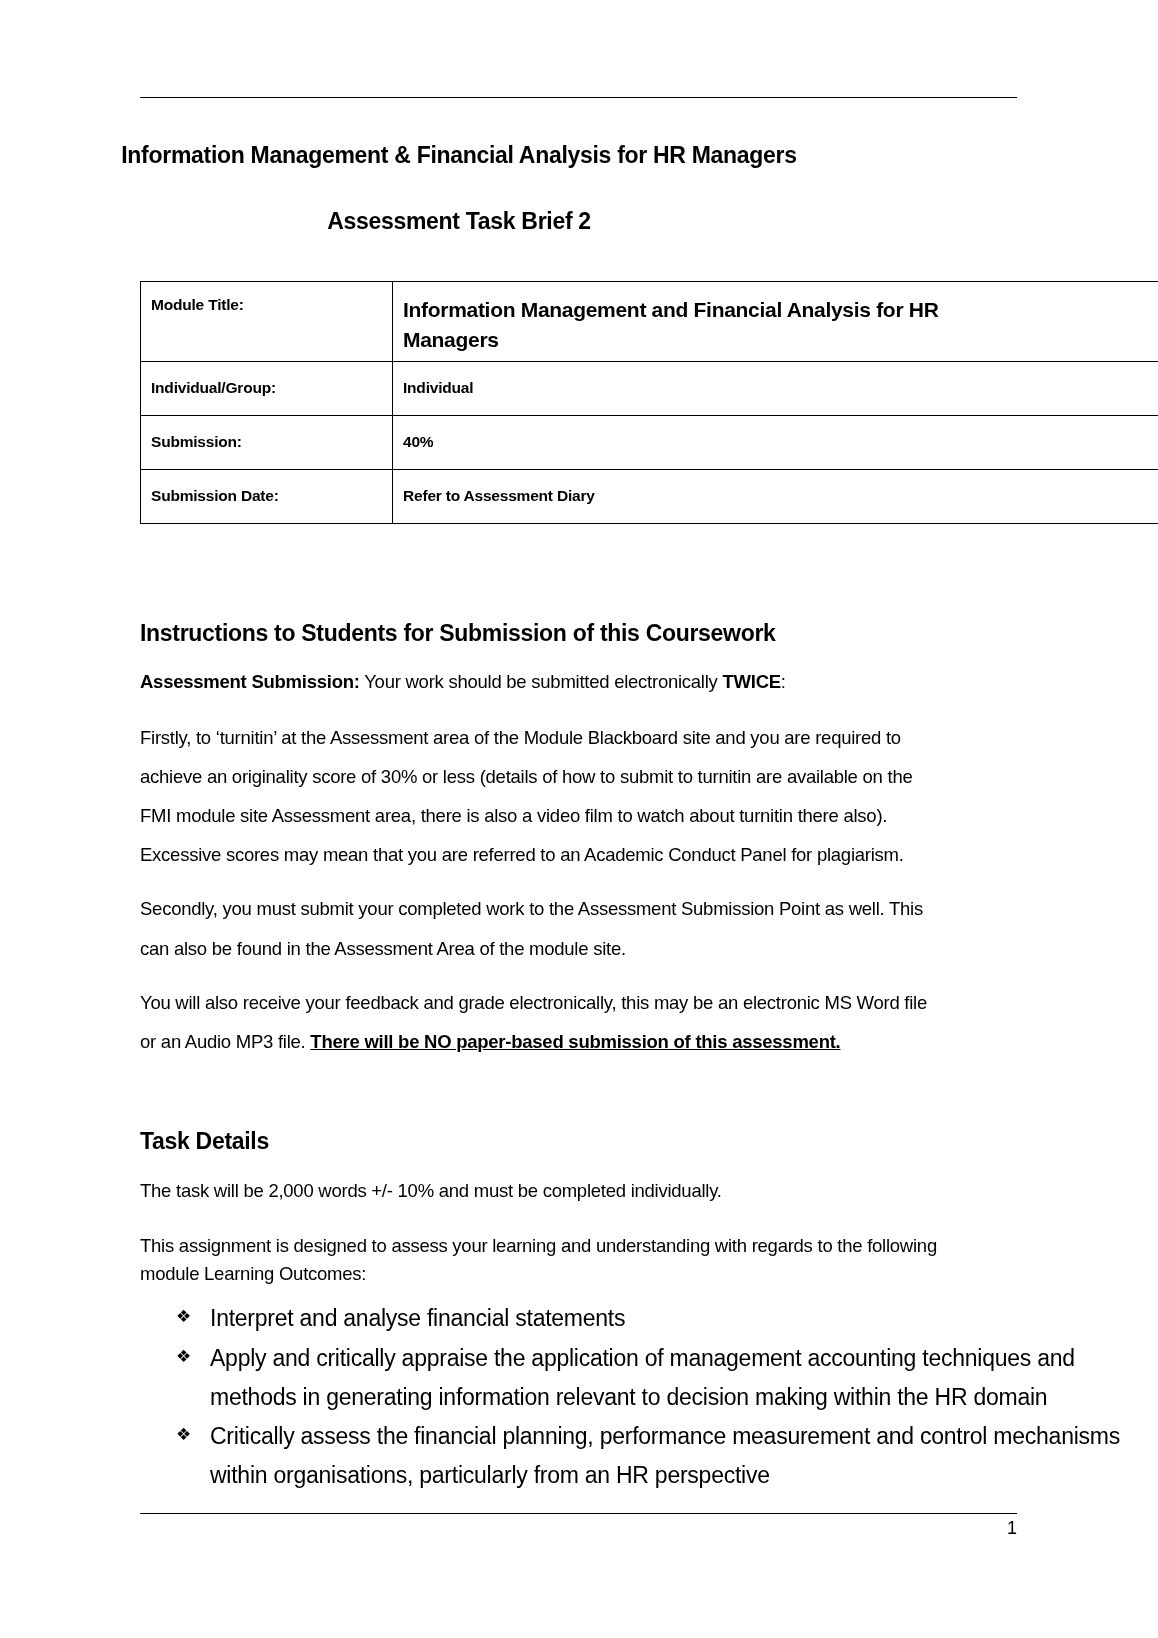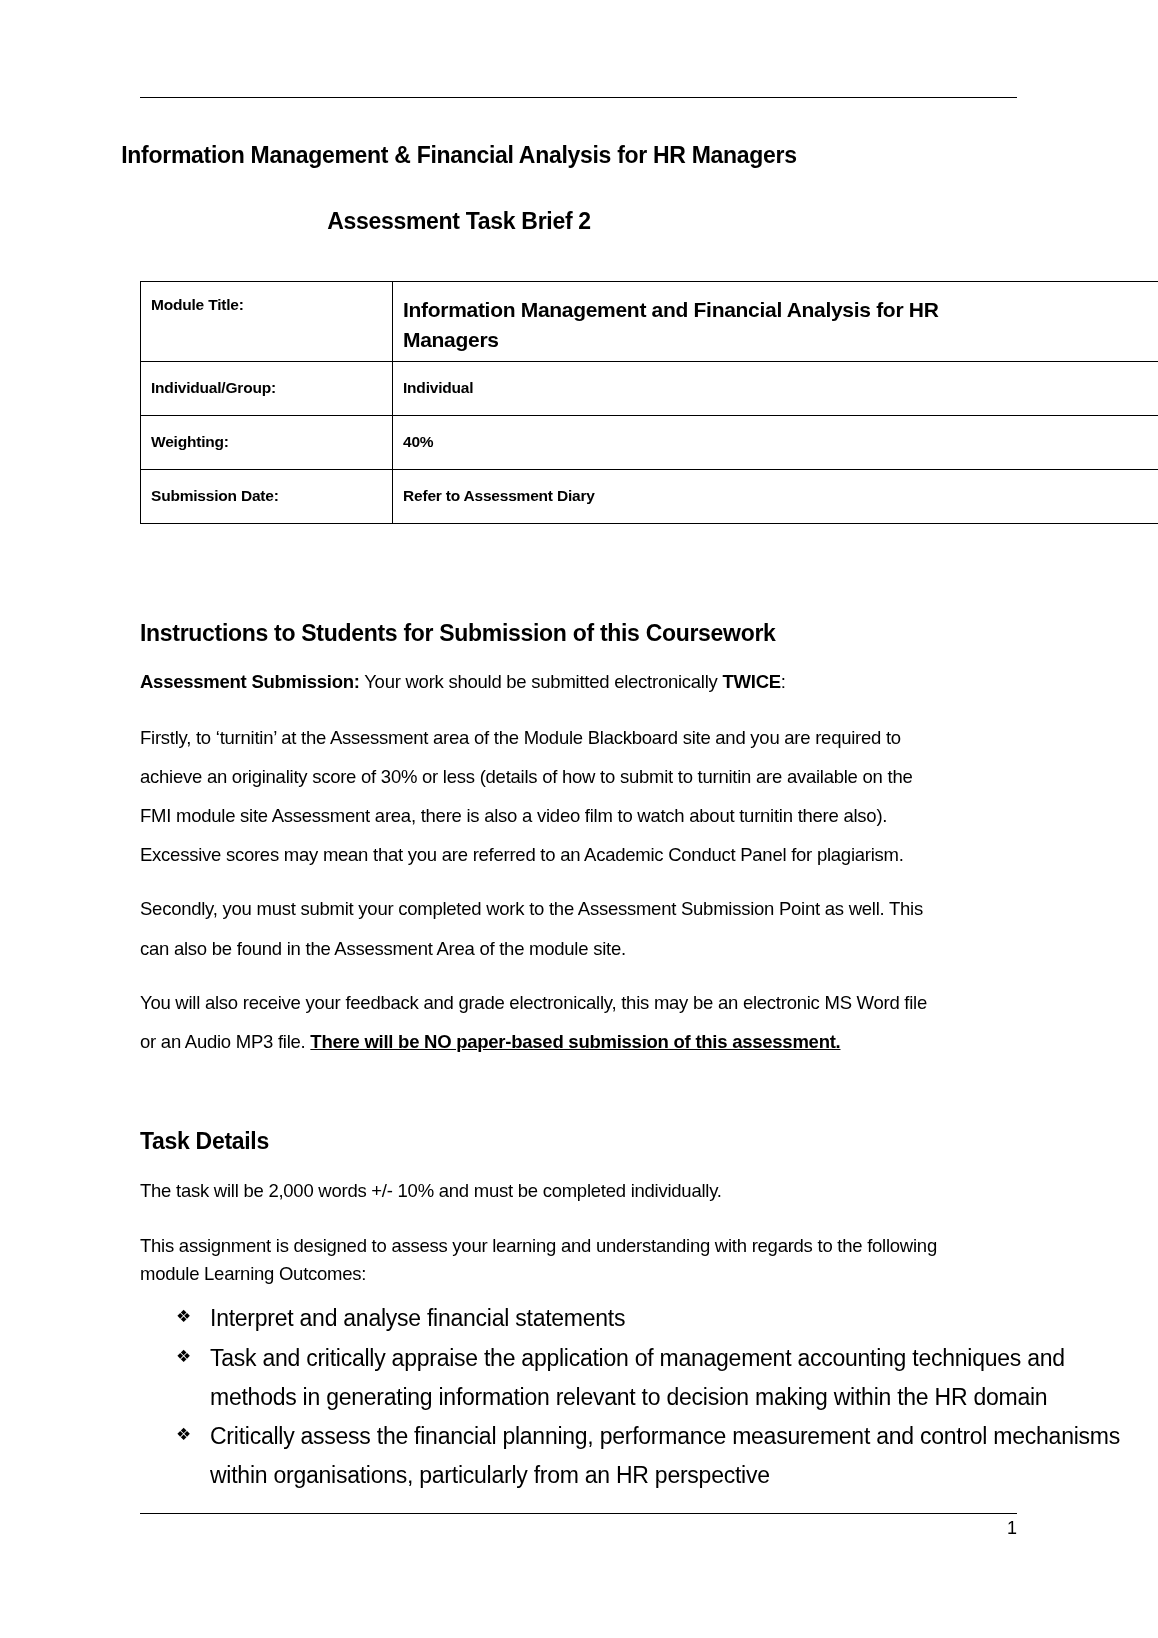--- a/index.html
+++ b/index.html
@@ -50,21 +50,21 @@
     <td class="v">
       <div>Information Management and Financial Analysis for HR</div>
       <div>Managers</div>
     </td>
   </tr>
   <tr>
     <td class="k">Individual/Group:</td>
     <td class="v">Individual</td>
   </tr>
   <tr>
-    <td class="k">Weighting:</td>
+    <td class="k">Submission:</td>
     <td class="v">40%</td>
   </tr>
   <tr>
     <td class="k">Submission Date:</td>
     <td class="v">Refer to Assessment Diary</td>
   </tr>
 </tbody>
   </table>
 
 <div class="h2" style="top:620px;">Instructions to Students for Submission of this Coursework</div>
@@ -91,21 +91,21 @@
 <div class="p" style="top:1235px;">This assignment is designed to assess your learning and understanding with regards to the following</div>
 <div class="p" style="top:1263px;">module Learning Outcomes:</div>
 
 <div>
   <div>
     <span class="bullet-glyph" style="top:1306px;">❖</span>
     <span class="bullet-text" style="top:1305px;">Interpret and analyse financial statements</span>
   </div>
   <div>
     <span class="bullet-glyph" style="top:1346px;">❖</span>
-    <span class="bullet-text" style="top:1345px;">Task and critically appraise the application of management accounting techniques and</span>
+    <span class="bullet-text" style="top:1345px;">Apply and critically appraise the application of management accounting techniques and</span>
     <span class="bullet-text" style="top:1384px;">methods in generating information relevant to decision making within the HR domain</span>
   </div>
   <div>
     <span class="bullet-glyph" style="top:1424px;">❖</span>
     <span class="bullet-text" style="top:1423px;">Critically assess the financial planning, performance measurement and control mechanisms</span>
     <span class="bullet-text" style="top:1462px;">within organisations, particularly from an HR perspective</span>
   </div>
 </div>
 
 <div class="rule" style="left:140px; top:1513px; width:877px;"></div>

